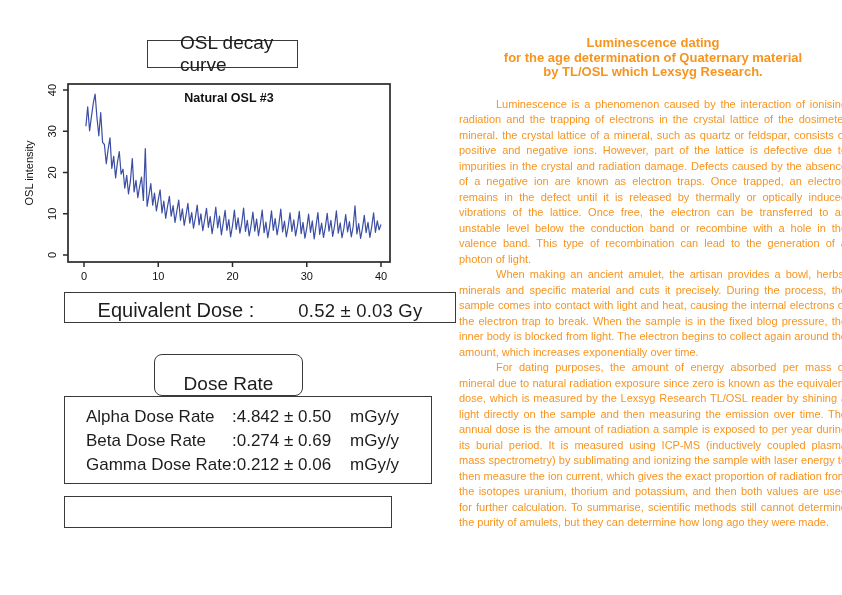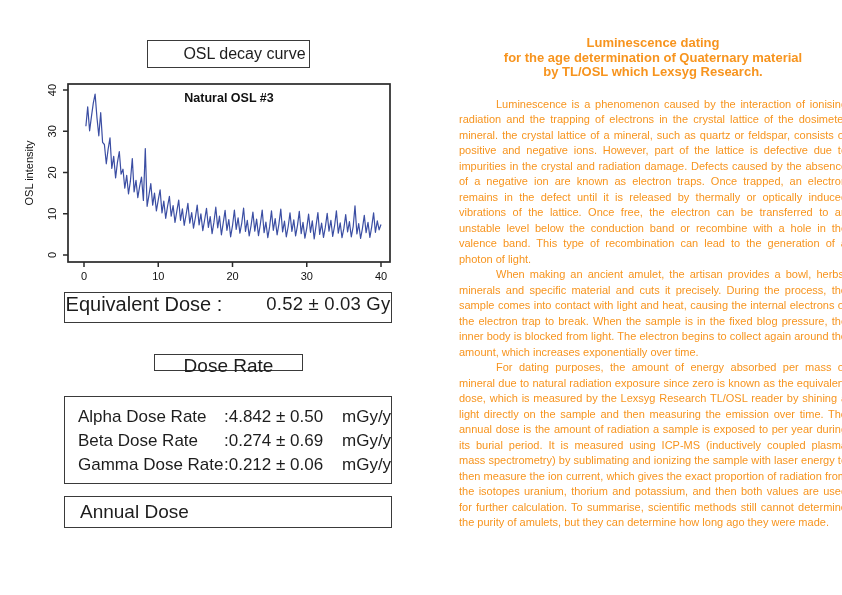--- a/index.html
+++ b/index.html
@@ -6,30 +6,30 @@
   .page {
     position:relative; width:842px; height:595px; margin:0 auto;
     background:#ffffff; overflow:hidden;
     font-family:"Liberation Sans", sans-serif; color:#1d1d1d;
   }
   .box {
     position:absolute; box-sizing:border-box;
     border:1.6px solid #3a3a3a; background:#fff;
   }
   
-  #chart-title-box { left:147px; top:40px; width:163px; height:28px;
-    display:flex; align-items:center; justify-content:center; font-size:16px;padding-left:32px; }
+  #chart-title-box { left:147px; top:40px; width:151px; height:28px;
+    display:flex; align-items:center; justify-content:center; font-size:19px;padding-left:32px; }
   #chart-svg { position:absolute; left:15px; top:74px; }
-  #eq-box { left:64px; top:292px; width:328px; height:31px;
-    display:flex; align-items:flex-start; justify-content:center; gap:5px; }
+  #eq-box { left:64px; top:292px; width:392px; height:31px;
+    display:flex; align-items:flex-end; justify-content:center; gap:5px; }
   .eq-label { font-size:20px; }
   .eq-value { font-size:18.5px; letter-spacing:0.2px;margin-left:39px; }
-  #dr-title-box { left:154px; top:354px; width:149px; height:17px;
-    display:flex; align-items:flex-start; justify-content:center; font-size:19px; }
-  #dr-table-box { left:64px; top:396px; width:328px; height:88px; padding:8px 0 0 13px; }
+  #dr-title-box { left:154px; top:354px; width:149px; height:42px;
+    display:flex; align-items:flex-end; justify-content:center; font-size:19px;border-radius:8px; }
+  #dr-table-box { left:64px; top:396px; width:368px; height:88px; padding:8px 0 0 21px; }
   .dr-row { display:grid; grid-template-columns:146px 118px auto;
     font-size:17px; line-height:24px; white-space:nowrap; }
   #annual-box { left:64px; top:496px; width:328px; height:32px;
     display:flex; align-items:center; padding-left:15px; font-size:19px; }
   .annual-label { width:137px; }
   
   .right-col { position:absolute; left:440px; top:36px; width:388px;margin-left:19px; }
   .heading { text-align:center; font-weight:bold; font-size:13px;
     line-height:14.5px; color:var(--accent,#F7941E); margin-bottom:17px; }
   .heading span { display:block; }
@@ -101,21 +101,20 @@
       <span>mGy/y</span>
     </div>
     <div class="dr-row">
       <span>Gamma Dose Rate</span>
       <span>:0.212 ± 0.06</span>
       <span>mGy/y</span>
     </div>
   </div>
 
   <div class="box" id="annual-box">
-    <span class="annual-label">Annual Dose</span>
   </div>
 
   <div class="right-col">
     <div class="heading">
       <span>Luminescence dating</span>
       <span>for the age determination of Quaternary material</span>
       <span>by TL/OSL which Lexsyg Research.</span>
     </div>
     <div class="body-text">
       <p>Luminescence is a phenomenon caused by the interaction of ionising radiation and the trapping of electrons in the crystal lattice of the dosimeter mineral. the crystal lattice of a mineral, such as quartz or feldspar, consists of positive and negative ions. However, part of the lattice is defective due to impurities in the crystal and radiation damage. Defects caused by the absence of a negative ion are known as electron traps. Once trapped, an electron remains in the defect until it is released by thermally or optically induced vibrations of the lattice. Once free, the electron can be transferred to an unstable level below the conduction band or recombine with a hole in the valence band. This type of recombination can lead to the generation of a photon of light.</p>

